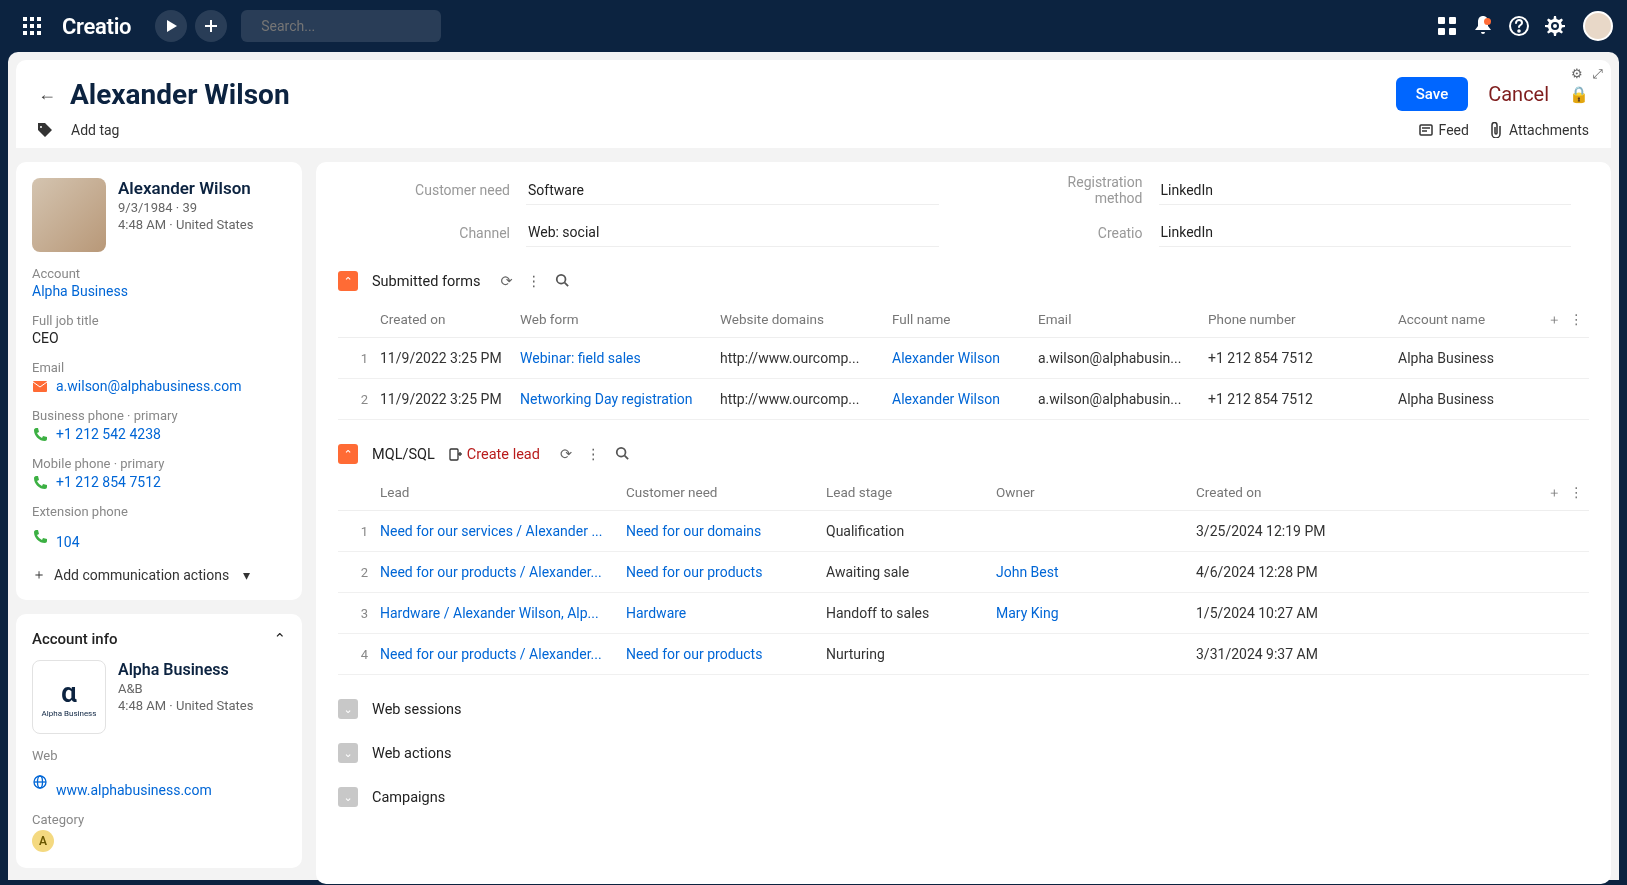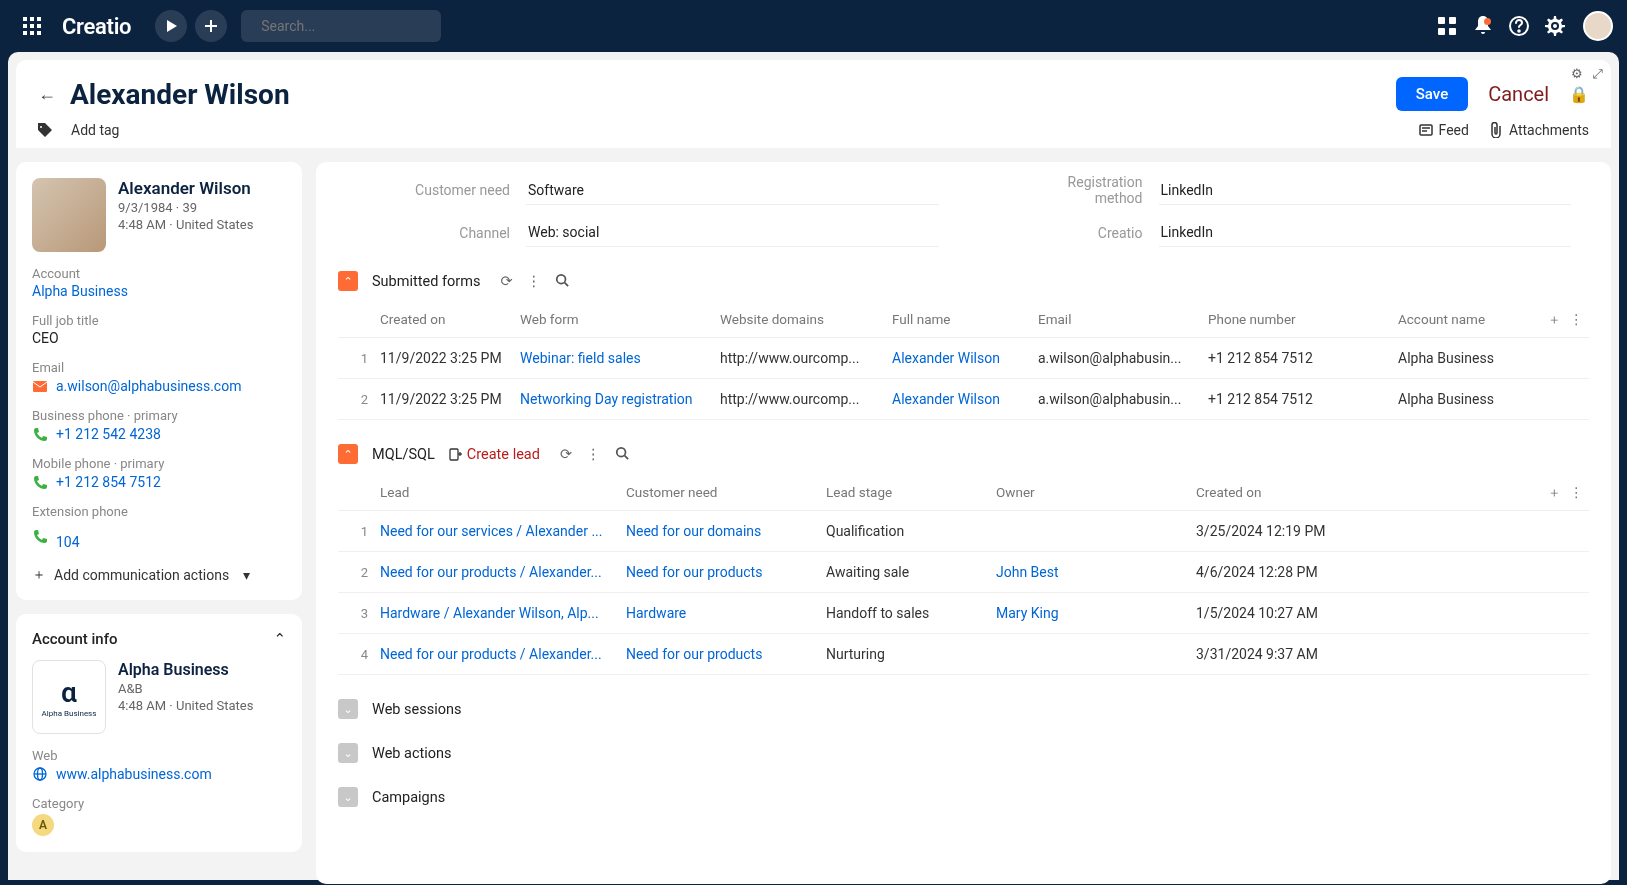--- a/index.html
+++ b/index.html
@@ -268,21 +268,21 @@
         </div>
         <div class="label">Web</div>
         <div class="comm-row">
           <span class="comm-icon">
               <svg width="14" height="14" viewBox="0 0 14 14" fill="none" stroke="#0066d6" stroke-width="1.3">
                 <circle cx="7" cy="7" r="6"></circle>
                 <ellipse cx="7" cy="7" rx="2.5" ry="6"></ellipse>
                 <line x1="1" y1="7" x2="13" y2="7"></line>
               </svg>
             </span>
-          <span class="value link" style="margin-top:0">www.alphabusiness.com</span>
+          <span class="value link" style="margin-top:16px">www.alphabusiness.com</span>
         </div>
         <div class="label">Category</div>
         <div class="cat-badge">A</div>
       </div>
     </div>
 
     <div class="main-col">
 
       <div class="form-row">
         <div class="field">

